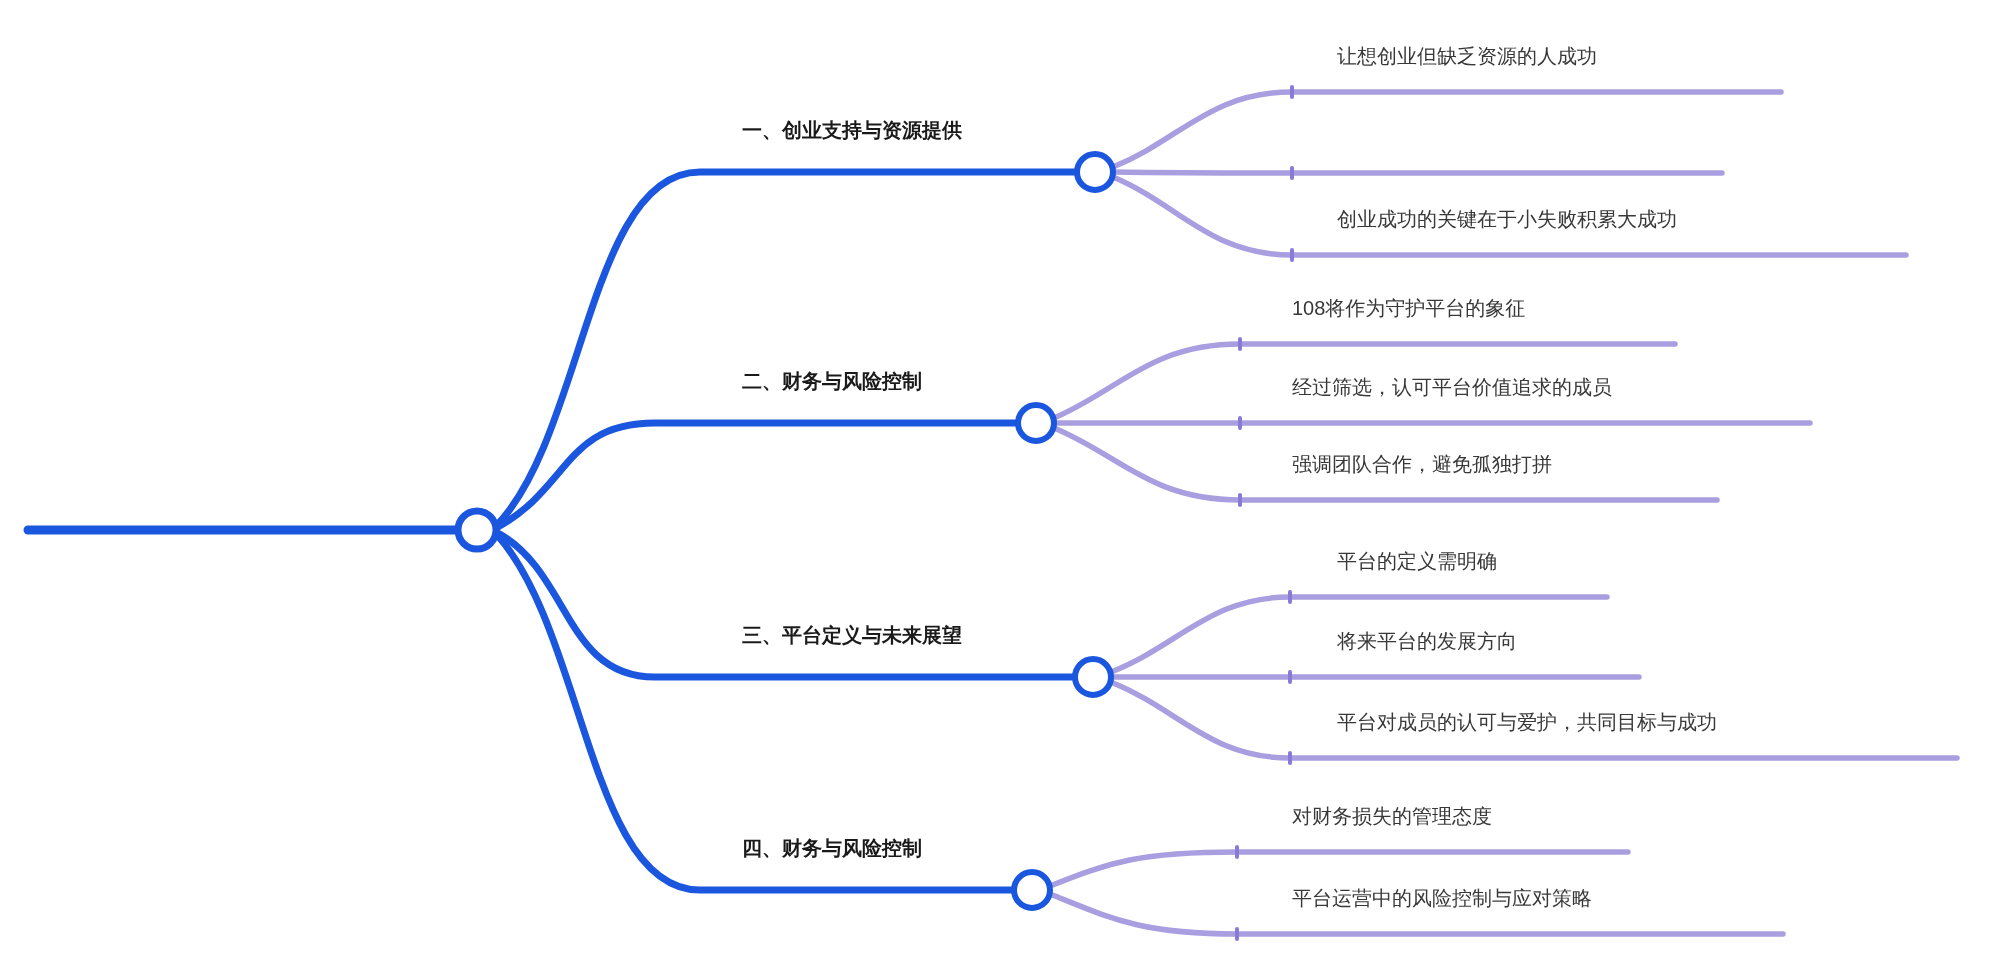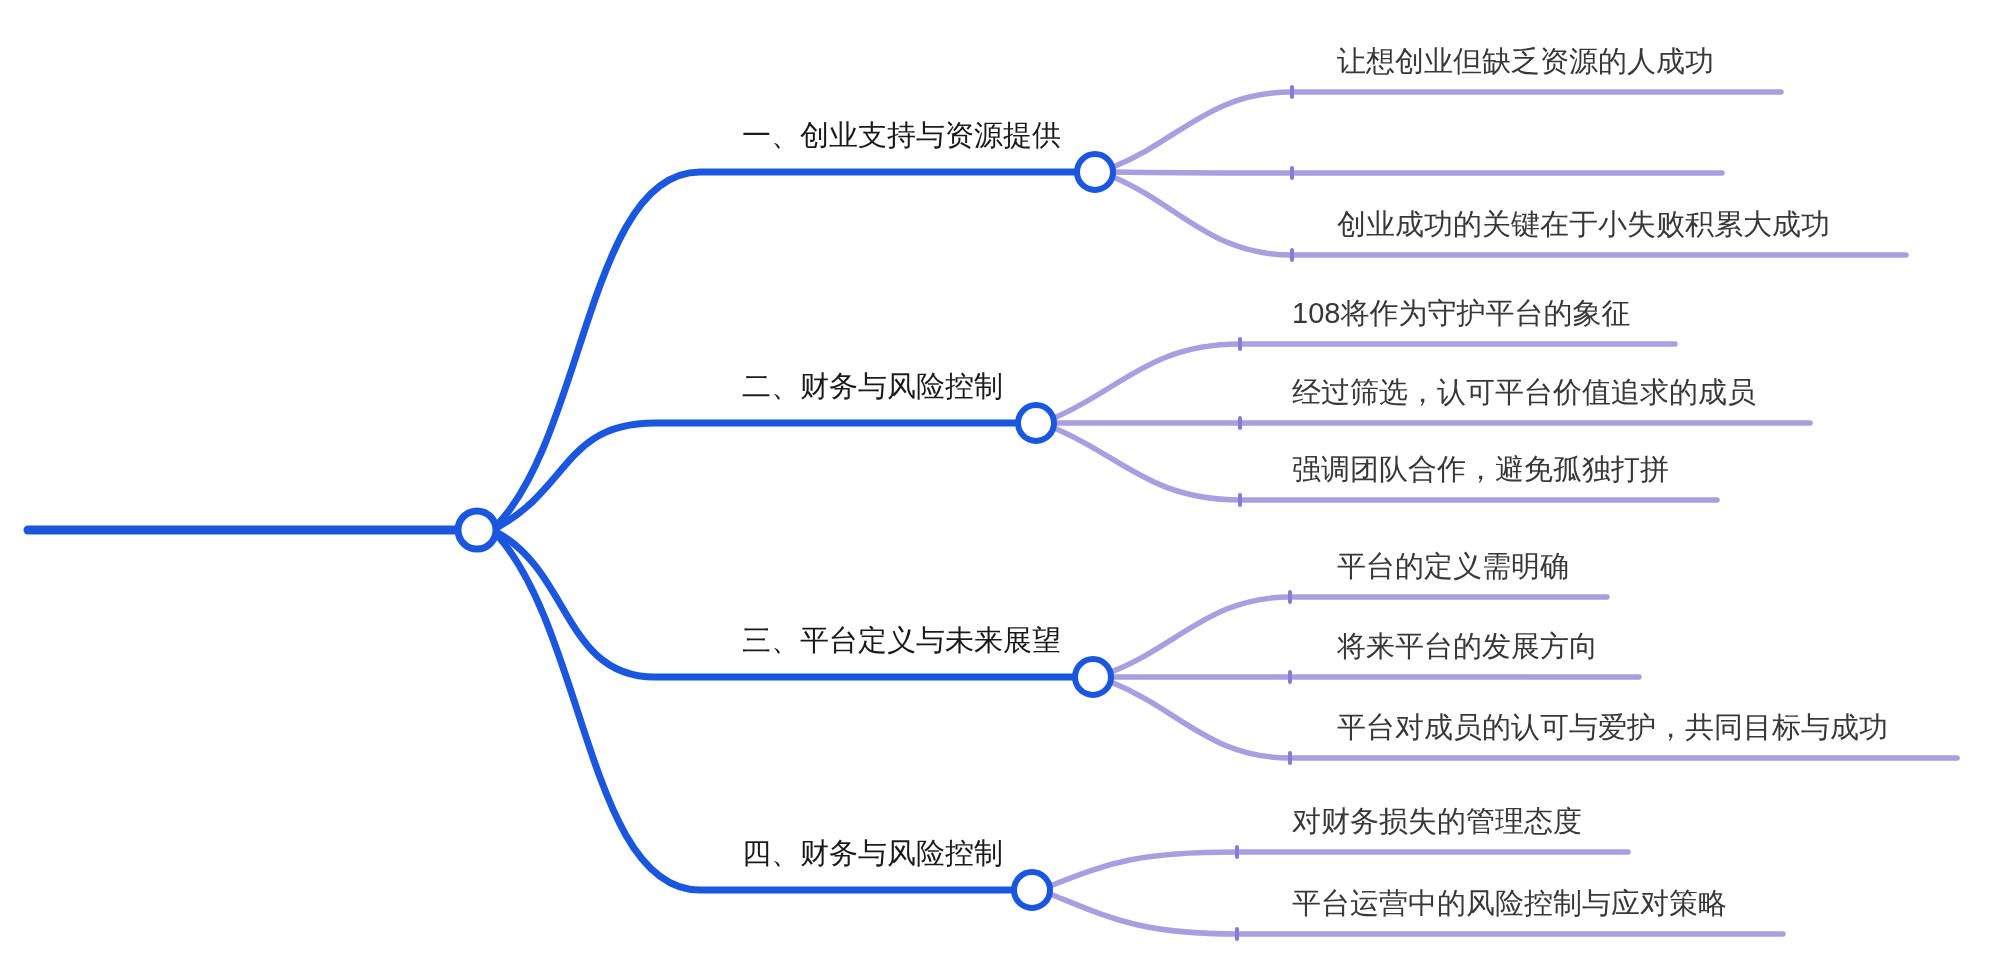--- a/index.html
+++ b/index.html
@@ -25,26 +25,26 @@
   svg .trunk       { stroke-width: 9; }
   svg .edge-purple { fill: none; stroke: var(--edge-purple); stroke-width: 5.5; stroke-linecap: round; }
   svg .tick        { fill: none; stroke: var(--tick-purple); stroke-width: 4;   stroke-linecap: round; }
   svg .node        { fill: #ffffff; stroke: var(--edge-blue); stroke-width: 6; cursor: pointer; }
   svg .node-root   { stroke-width: 7; }
   .label {
     position: absolute;
     white-space: nowrap;
     line-height: 1.15;
     color: var(--child-color);
-    font-size: 29px;
+    font-size: 20px;
     font-weight: 400;
   }
   .label.title {
     color: var(--title-color);
-    font-weight: 400;
+    font-weight: 700;
   }
 </style>
 </head>
 <body>
 
 <div class="canvas">
 
   <svg class="wires" width="1989" height="958" viewBox="0 0 1989 958">
 
     <path class="edge-blue trunk" d="M 28 530 L 456 530"></path>

